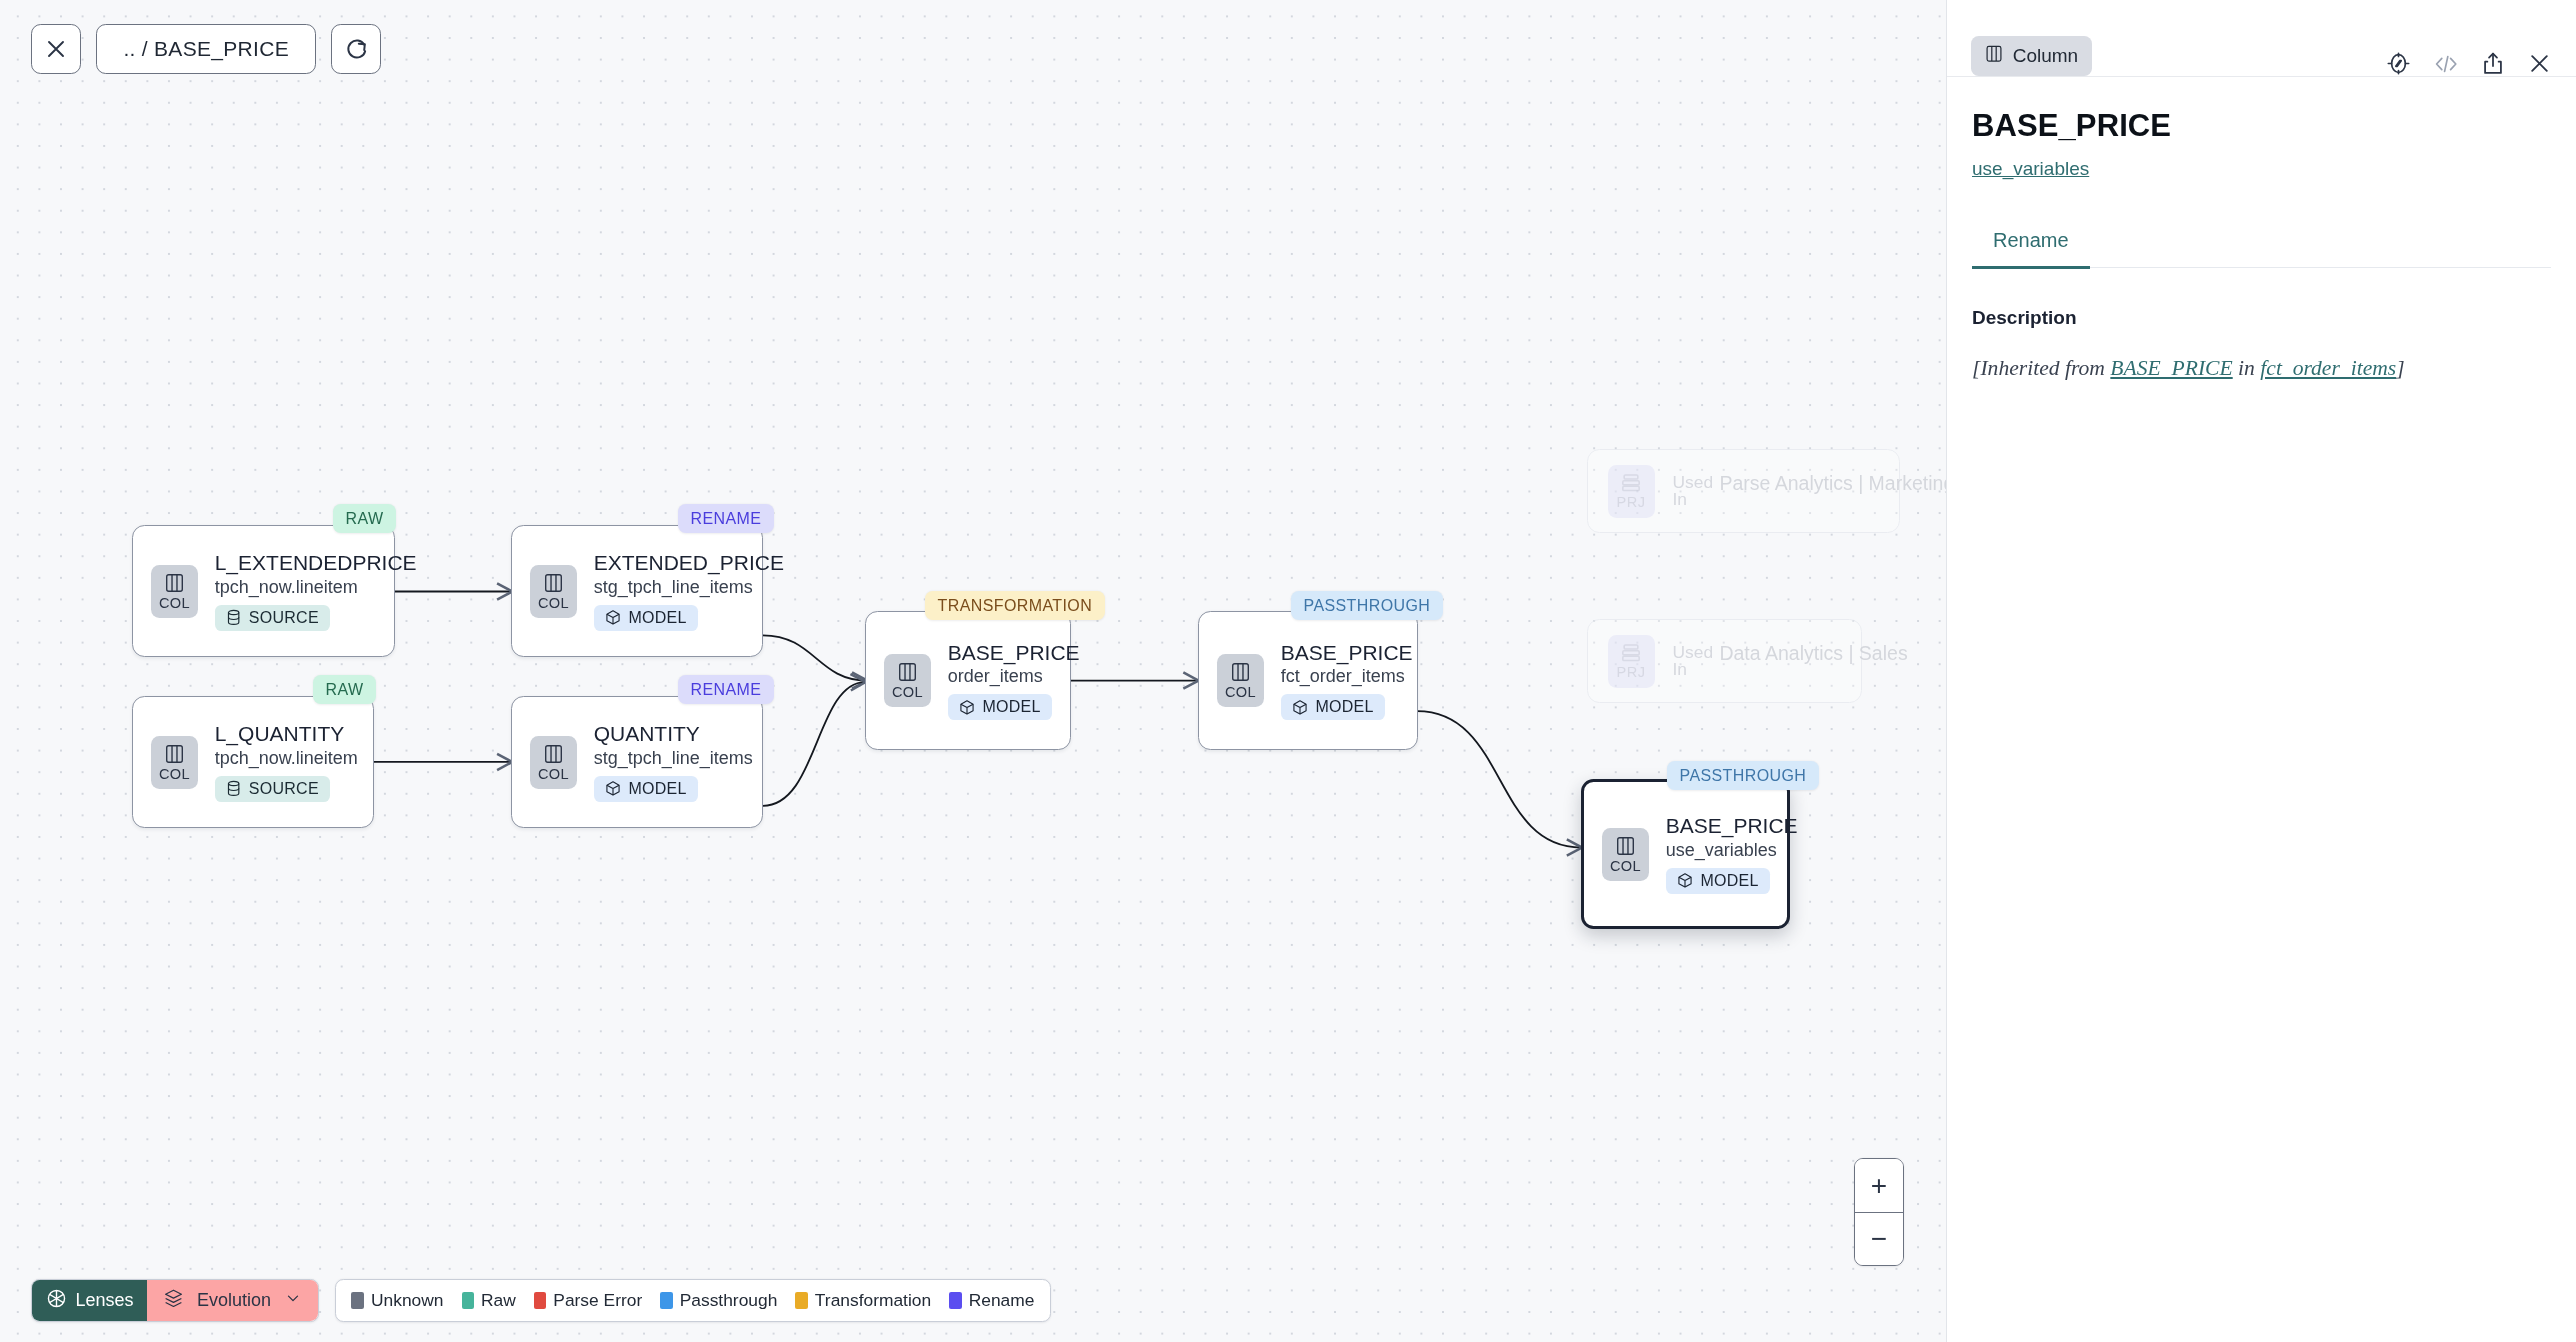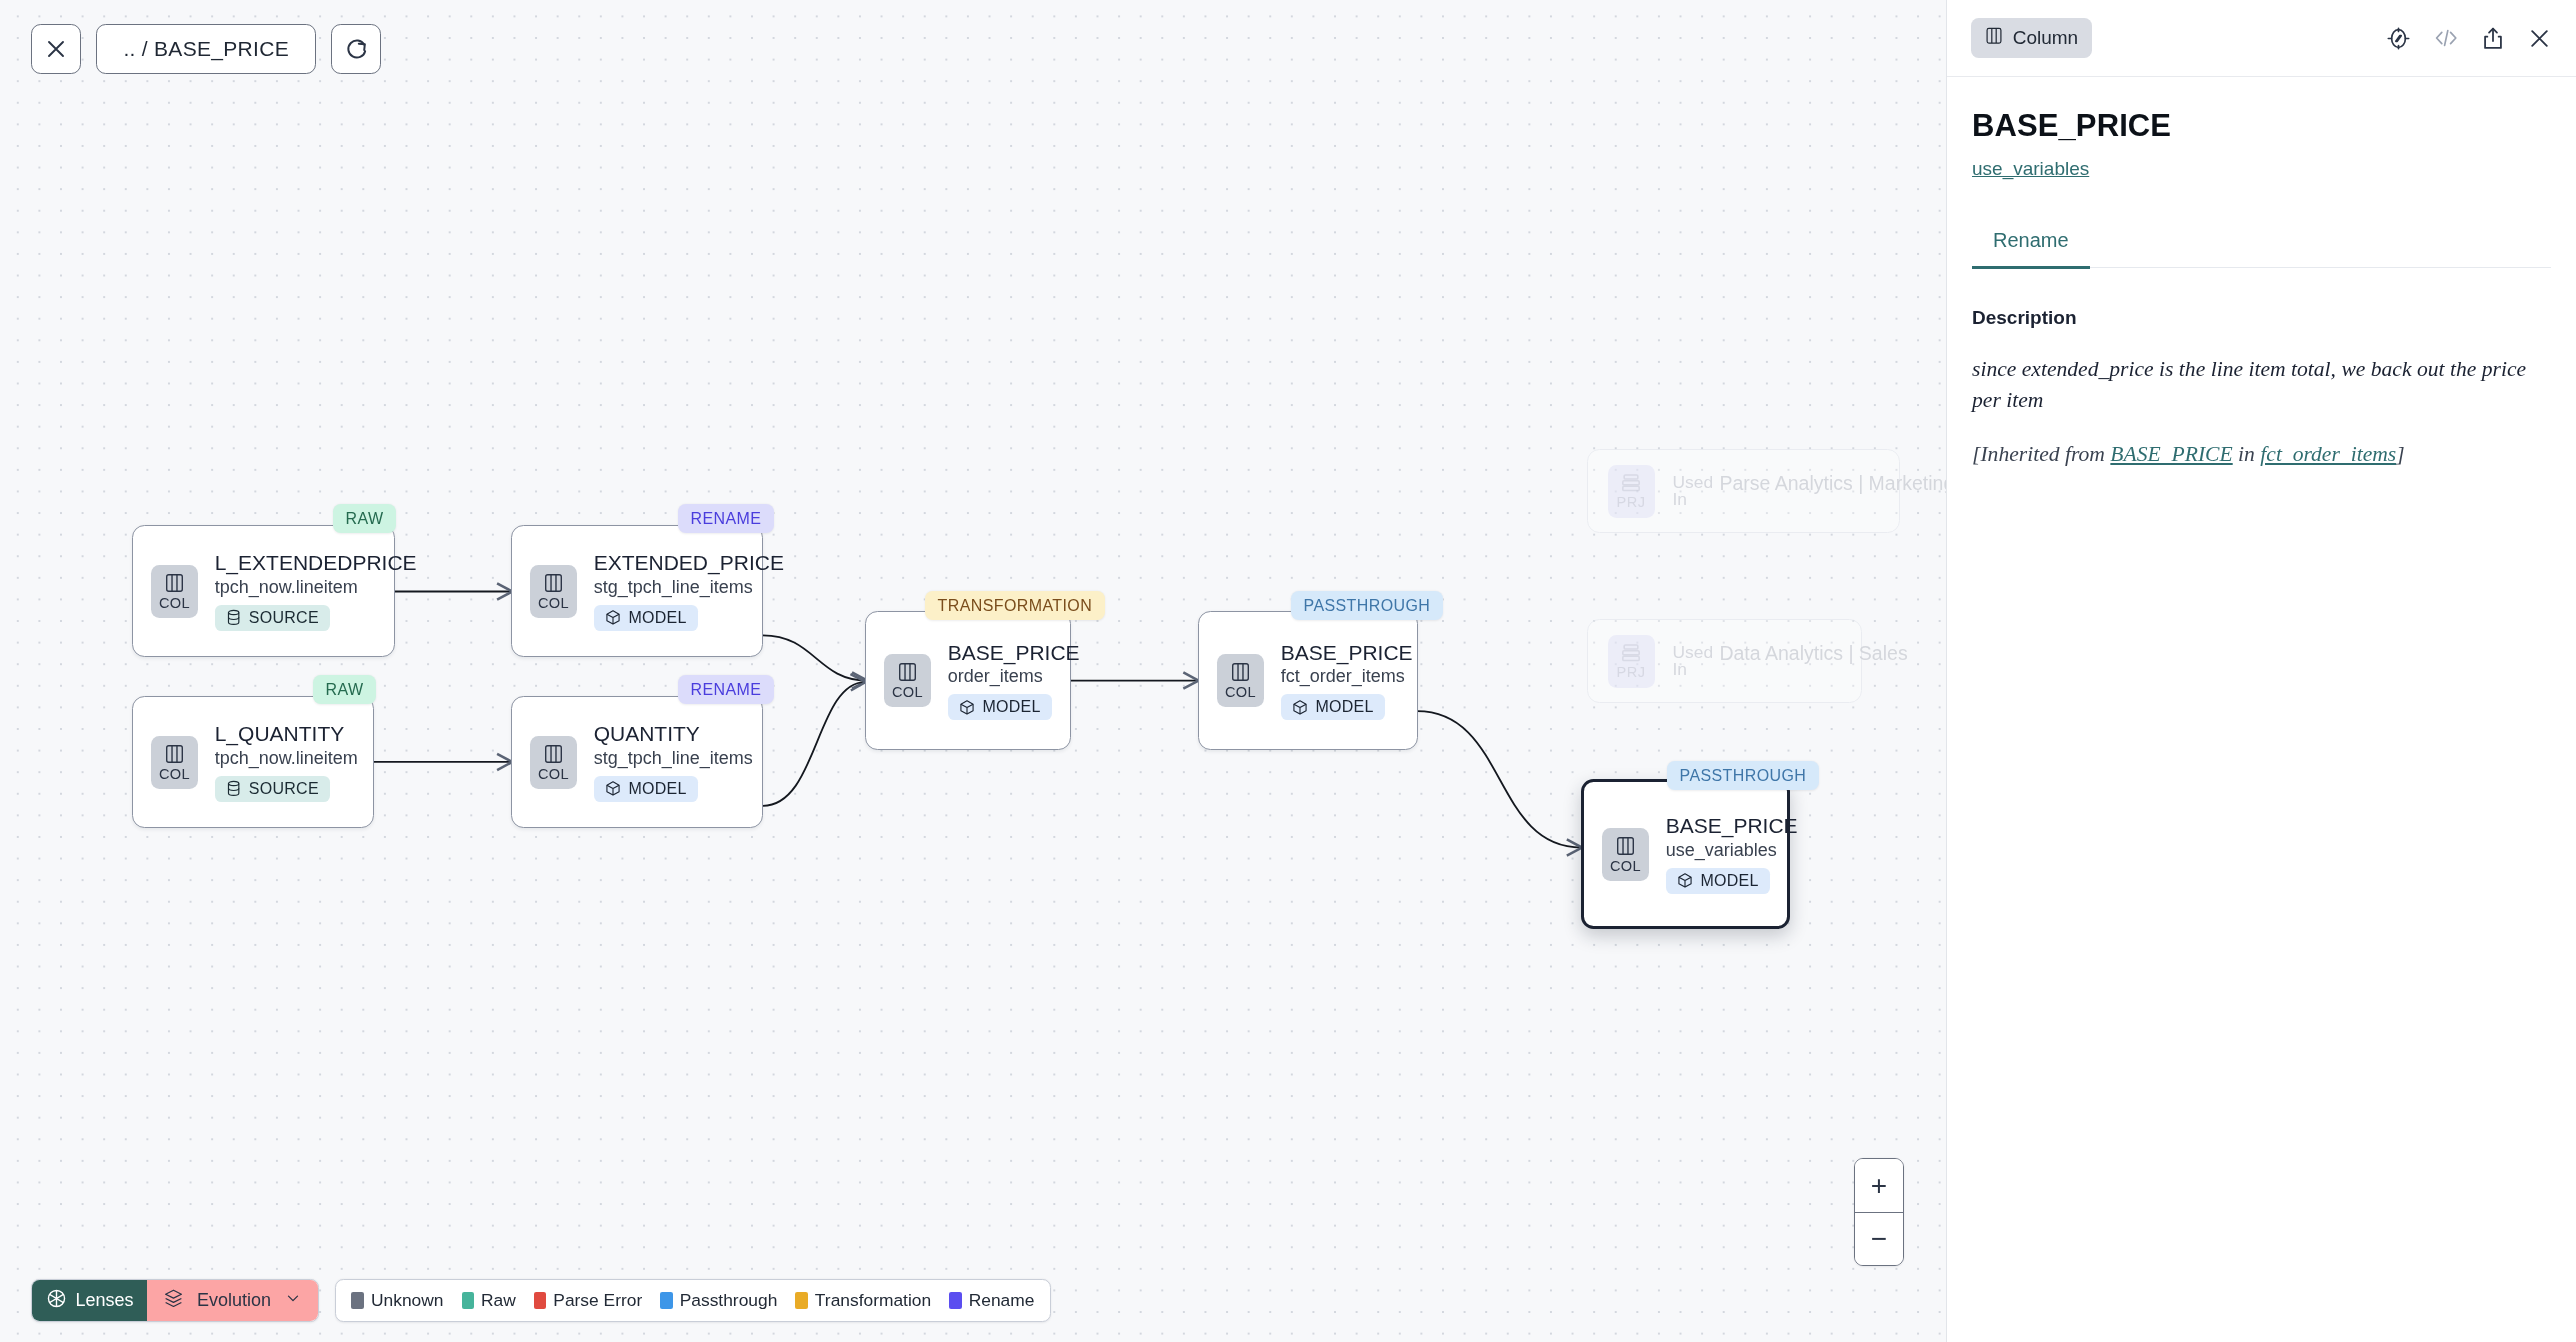--- a/index.html
+++ b/index.html
@@ -144,21 +144,21 @@
   }
   .zoomctl button + button { border-top: 1.1px solid #6b7280; }
 
   
   .panel {
     position: relative; width: 630px; height: 1343px; flex: 0 0 auto;
     background: #fff; border-left: 1.1px solid #e2e5ea;
     display: flex; flex-direction: column;
   }
   .panel-head {
-    height: 77px; display: flex; align-items: center; justify-content: space-between;
+    height: 77px; display: flex; align-items: flex-end; justify-content: space-between;
     padding: 0 24px; border-bottom: 1.1px solid #e8eaee; flex: 0 0 auto;
   }
   .type-badge {
     display: inline-flex; align-items: center; gap: 9.7px;
     background: #d9dce3; color: #222a36; border-radius: 7.7px;
     padding: 7.7px 14px; font-size: 19px; cursor: pointer;
   }
   .head-icons { display: flex; align-items: center; gap: 22px; color: #2b3445; }
   .head-icons span { display: flex; cursor: pointer; }
   .panel-body { padding: 31px 25px 0 25px; flex: 1 1 auto; overflow: hidden; }
@@ -523,21 +523,20 @@
 
     <div class="panel-body">
       <div class="panel-title">BASE_PRICE</div>
       <a class="panel-link">use_variables</a>
 
       <div class="tabs">
         <div class="tab">Rename</div>
       </div>
 
       <div class="sect-label">Description</div>
-      <div class="desc">since extended_price is the line item total, we back out the price per item</div>
       <div class="desc inherit">
         <span>[Inherited from </span><a>BASE_PRICE</a><span> in </span><a>fct_order_items</a><span>]</span>
       </div>
     </div>
   </div>
 
 </div>
 
 
 </body></html>

